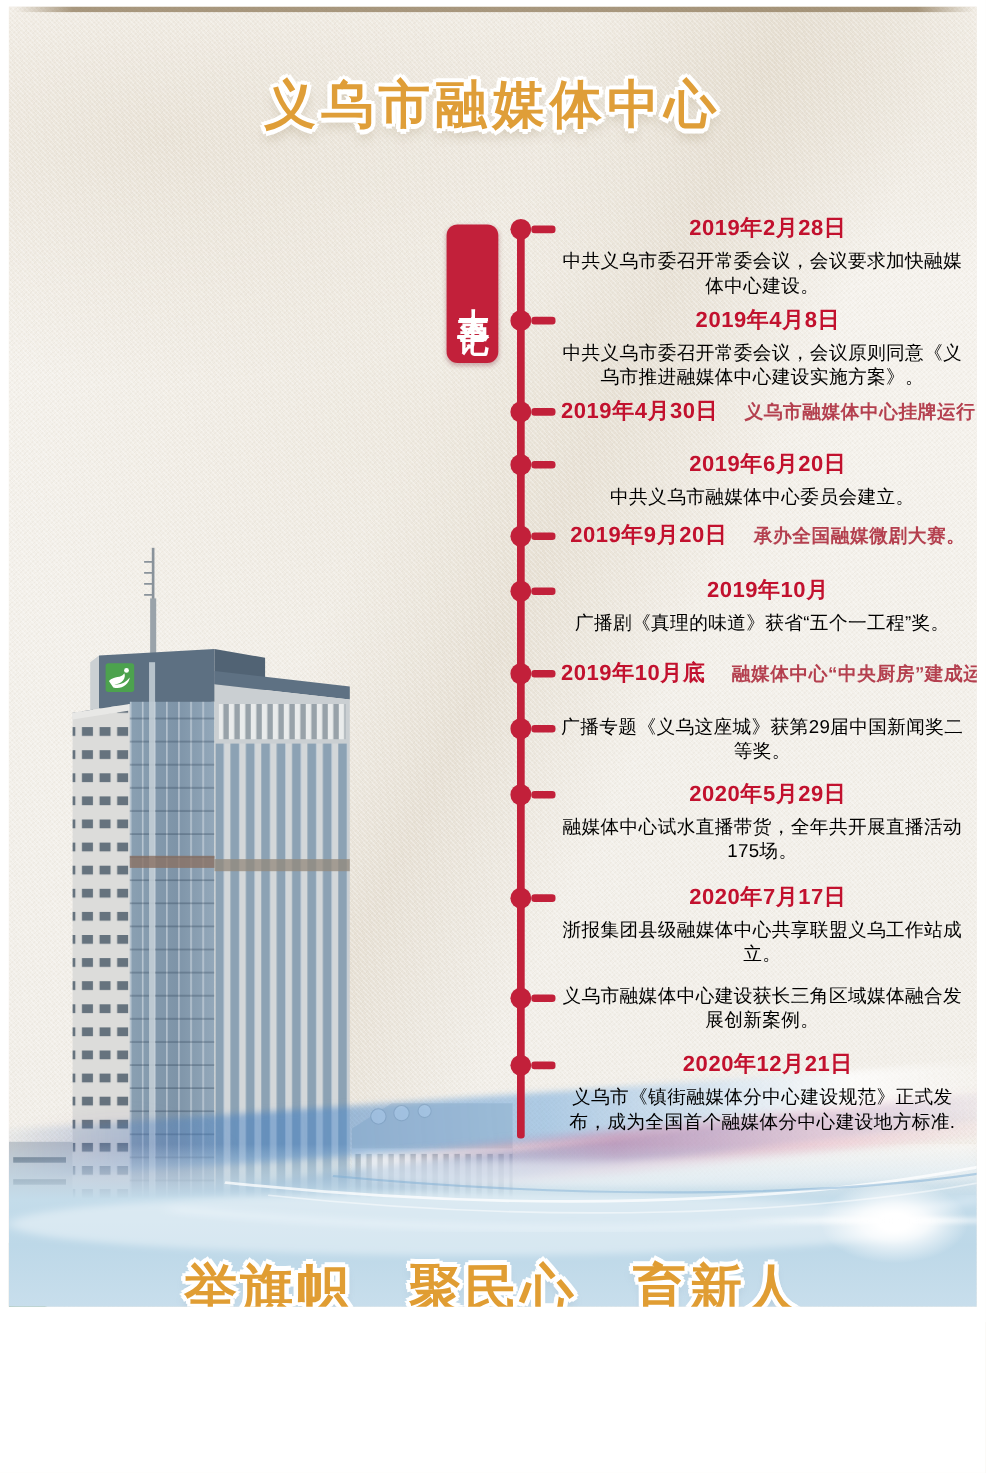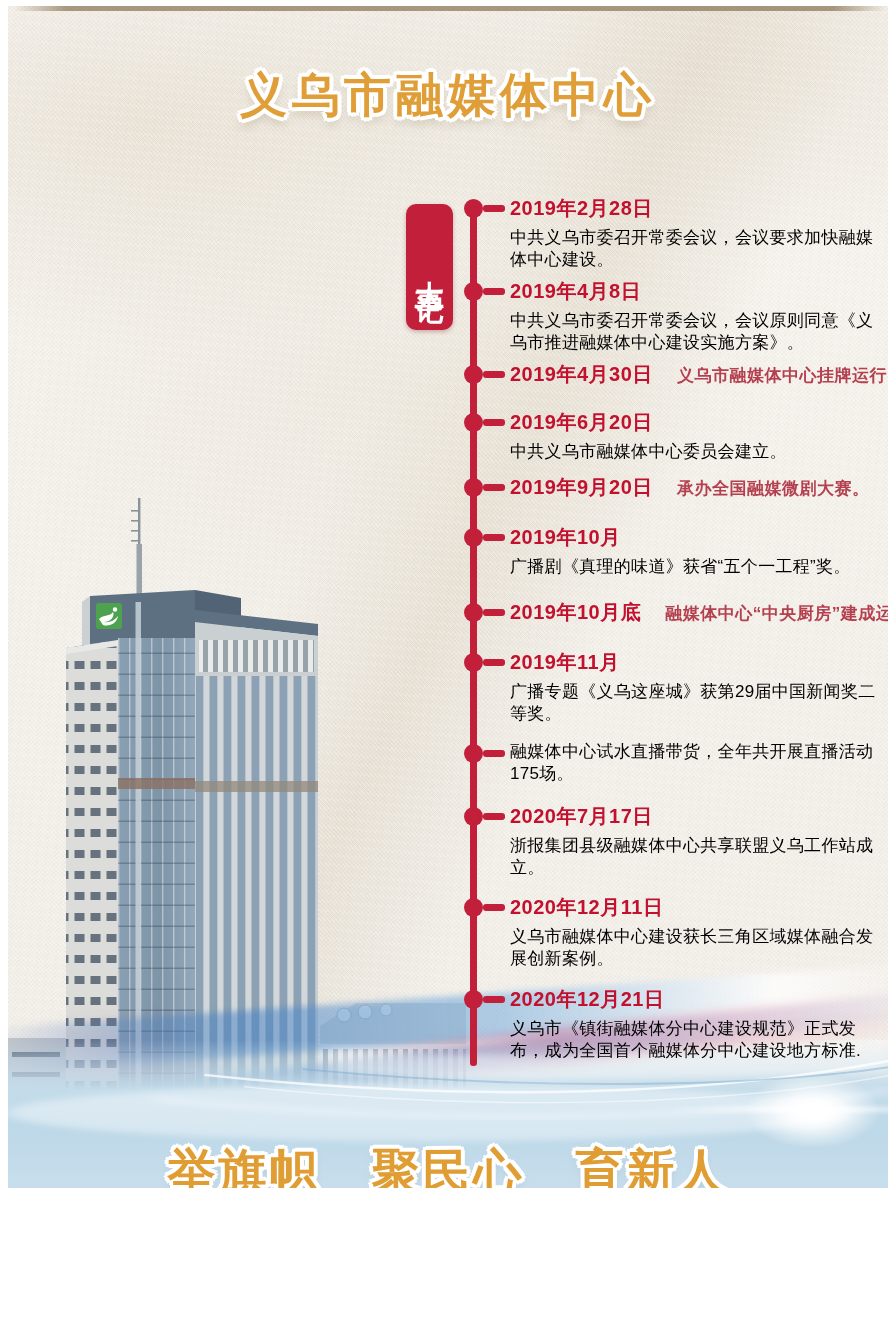--- a/index.html
+++ b/index.html
@@ -30,21 +30,21 @@
   
   .badge{position:absolute;left:398px;top:198px;width:47px;height:126px;background:#C2203A;
     border-radius:10px;display:flex;align-items:center;justify-content:center;
     box-shadow:0 2px 4px rgba(120,30,45,.3);}
   .badge span{writing-mode:vertical-rl;color:#fff;font-size:29px;font-weight:bold;
     letter-spacing:7px;line-height:1;}
 
   
   .timeline{position:absolute;left:450px;top:190px;width:428px;}
   .rail{position:absolute;left:12px;top:12px;bottom:15px;width:7px;background:#C2203A;border-radius:3px;}
-  .entry{position:relative;padding-left:52px;}
+  .entry{position:relative;padding-left:52px;text-align:center;}
   .entry::before{content:"";position:absolute;left:6px;top:3px;width:19px;height:19px;border-radius:50%;background:#C2203A;}
   .entry::after{content:"";position:absolute;left:25px;top:9px;width:22px;height:7px;border-radius:3px;background:#C2203A;}
   .row{line-height:24px;white-space:nowrap;}
   .date{font-size:20px;font-weight:bold;color:#C2112E;letter-spacing:.5px;}
   .inline-text{font-size:17px;font-weight:600;color:#B4404F;margin-left:24px;letter-spacing:.5px;}
   .body{font-size:17px;font-weight:500;color:#000000;line-height:22px;margin-top:5px;max-width:366px;letter-spacing:.3px;}
   .entry:nth-child(1){margin-bottom:8px}.entry:nth-child(2){margin-bottom:8px}
   .entry:nth-child(3){margin-bottom:22px}.entry:nth-child(4){margin-bottom:12px}
   .entry:nth-child(5){margin-bottom:24px}.entry:nth-child(6){margin-bottom:22px}
   .entry:nth-child(7){margin-bottom:24px}.entry:nth-child(8){margin-bottom:16px}
@@ -262,42 +262,39 @@
   </div>
 
   <div class="entry">
     <div class="row">
       <span class="date">2019年10月底</span><span class="inline-text">融媒体中心“中央厨房”建成运行。</span>
     </div>
 
   </div>
 
   <div class="entry">
-    <div class="row">
-      <span class="date">2019年11月</span>
-    </div>
     <div class="body">广播专题《义乌这座城》获第29届中国新闻奖二等奖。</div>
   </div>
 
   <div class="entry">
+    <div class="row">
+      <span class="date">2020年5月29日</span>
+    </div>
     <div class="body">融媒体中心试水直播带货，全年共开展直播活动175场。</div>
   </div>
 
   <div class="entry">
     <div class="row">
       <span class="date">2020年7月17日</span>
     </div>
     <div class="body">浙报集团县级融媒体中心共享联盟义乌工作站成立。</div>
   </div>
 
 
   <div class="entry">
-    <div class="row">
-      <span class="date">2020年12月11日</span>
-    </div>
     <div class="body">义乌市融媒体中心建设获长三角区域媒体融合发展创新案例。</div>
   </div>
 
   <div class="entry">
     <div class="row">
       <span class="date">2020年12月21日</span>
     </div>
     <div class="body">义乌市《镇街融媒体分中心建设规范》正式发布，成为全国首个融媒体分中心建设地方标准.</div>
   </div>
 </div>

